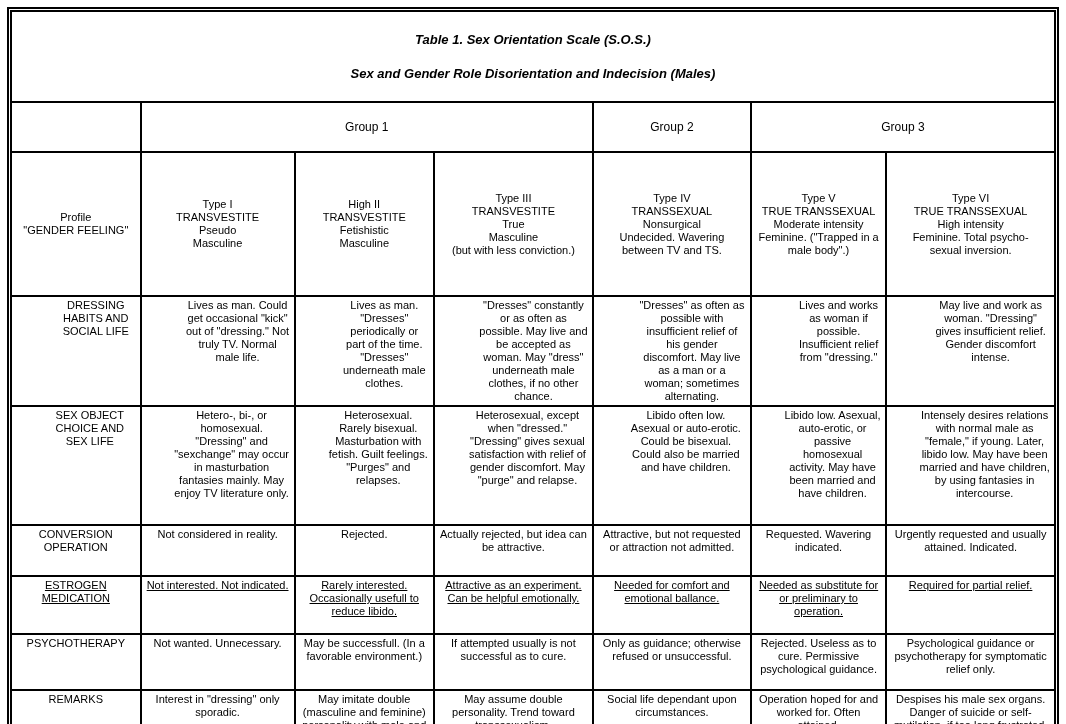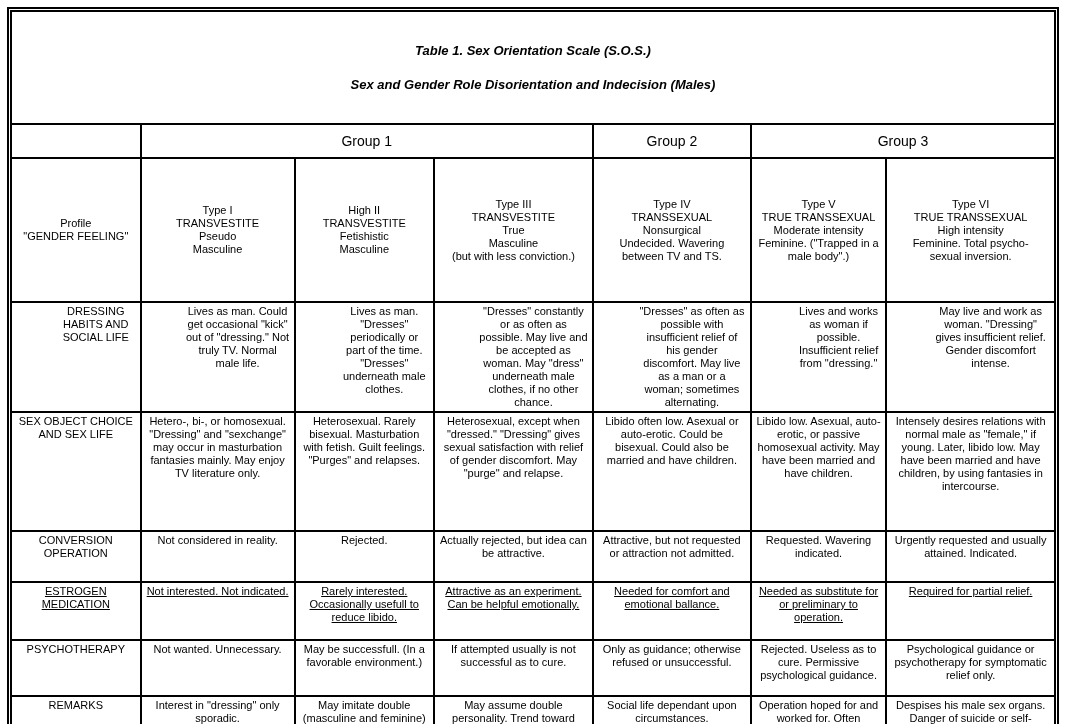--- a/index.html
+++ b/index.html
@@ -30,38 +30,38 @@
     white-space: pre-line;
     overflow: hidden;
   }
   .title-row td {
     font-weight: bold;
     font-style: italic;
     font-size: 13px;
     line-height: 17px;
     vertical-align: middle;
     height: 38px;
-    padding: 13px;
+    padding: 2px;
   }
   .group-row td {
     height: 20px;
     vertical-align: middle;
-    font-size: 14px;
-    padding: 6px;
+    font-size: 12px;
+    padding: 14px;
   }
   .profile-row td { height: 114px; padding: 3px 4px; }
   .pwrap {
     display: flex;
     flex-direction: column;
     justify-content: center;
     height: 110px;
   }
   .pslot { min-height: 13px; }
   .row-dressing td   { height: 92px; padding-left: 44px; }
-  .row-sexobject td  { height: 113px; }
+  .row-sexobject td  { height: 113px; padding-left: 32px; }
   .row-kinsey td     { height: 17px; vertical-align: middle; padding: 1px 3px; }
   .row-conversion td { height: 45px; }
   .row-estrogen td   { height: 52px; text-decoration: underline; }
   .row-psycho td     { height: 50px; margin-left: 9px; }
   .row-remarks td    { height: 69px; }
   .label-cell { }
 </style>
 </head>
 <body>
 

